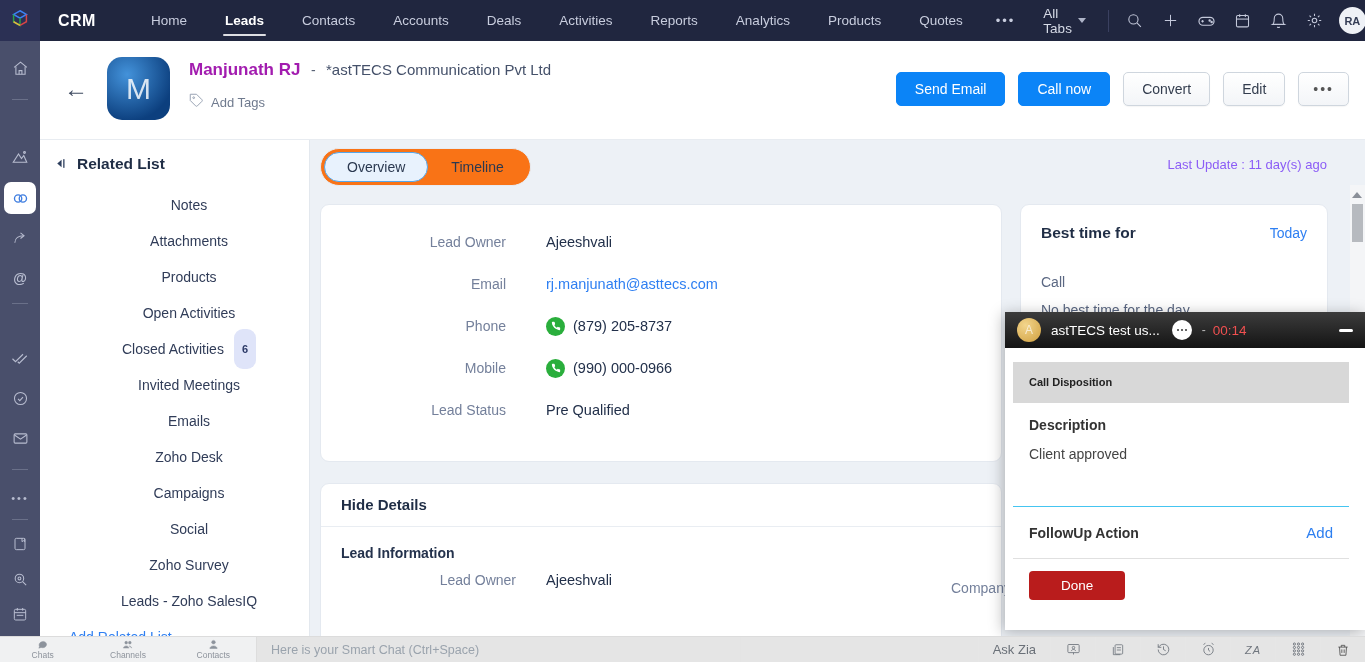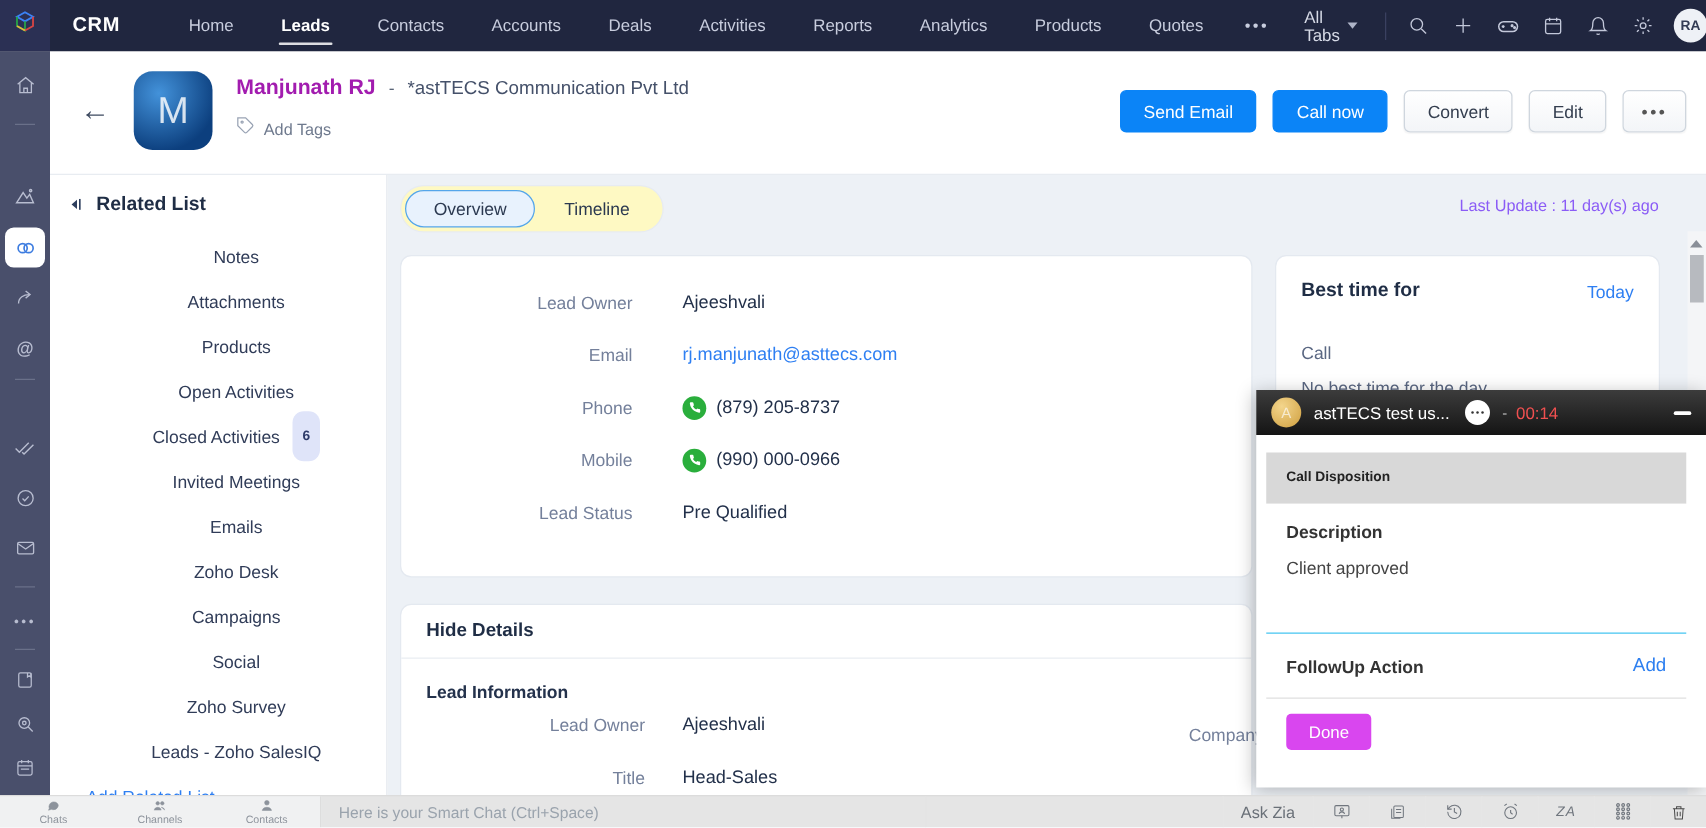--- a/index.html
+++ b/index.html
@@ -54,21 +54,21 @@
   .related { position:absolute; left:40px; top:140px; width:270px; bottom:26px; background:#fff; border-right:1px solid #e3e8ee; z-index:10; overflow:hidden; }
   .rel-head { position:absolute; left:37px; top:15px; font-size:15.5px; font-weight:bold; color:#1f2d45; }
   .rel-collapse { position:absolute; left:14px; top:17px; cursor:pointer; display:flex; align-items:center; }
   .rel-items { position:absolute; left:0; top:47px; right:0; }
   .rel-item { height:36px; line-height:36px; padding-left:29px; font-size:14px; color:#303c58; cursor:pointer; display:flex; align-items:center;justify-content:center; }
   .badge { background:#dfe4f9; color:#2d3a68; font-size:11px; font-weight:bold; border-radius:9px; padding:2px 8px; margin-left:10px; }
   .rel-add { position:absolute; left:29px; top:489px; font-size:14px; color:#2e7ff2; cursor:pointer; white-space:nowrap; }
 
   
   .main { position:absolute; left:310px; top:140px; right:0; bottom:26px; background:#edf1f6; overflow:hidden; z-index:5; }
-  .tabswrap { position:absolute; left:10px; top:8px; background:#fef9c3; border:1px solid #e7ebf1; border-radius:19px; padding:3px; display:inline-flex; }
+  .tabswrap { position:absolute; left:10px; top:8px; background:#f97316; border:1px solid #e7ebf1; border-radius:19px; padding:3px; display:inline-flex; }
   .tab { font-size:14px; color:#2b3950; padding:6px 22px; border-radius:16px; cursor:pointer; border:1px solid transparent; }
   .tab.active { background:#e8f2fd; border-color:#55a6ea; }
   .lastupdate { position:absolute; right:38px; top:17px; font-size:13px; color:#8b5cf6; }
 
   .card { position:absolute; background:#fff; border:1px solid #e4e9f0; border-radius:9px; }
   .card-summary { left:10px; top:64px; width:682px; height:258px; padding-top:16px; }
   .lsrow { display:flex; align-items:center; height:42px; }
   .lslabel { width:185px; text-align:right; margin-right:40px; font-size:14px; color:#74809b; }
   .lsvalue { font-size:14.5px; color:#22304a; display:flex; align-items:center; gap:8px; }
   .lsvalue a { color:#2e7ff2; text-decoration:none; cursor:pointer; }
@@ -108,21 +108,21 @@
   .cw-min { margin-left:auto; width:14px; height:3px; background:#fff; border-radius:2px; cursor:pointer; }
   .cd-head { margin:14px 16px 0 8px; background:#d8d8d8; height:41px; line-height:41px; padding-left:16px; font-size:11px; font-weight:bold; color:#222; }
   .cd-body { margin:0 16px 0 8px; background:#fff; }
   .cd-desc { padding:14px 16px 0 16px; height:104px; border-bottom:1px solid #45c5f1; }
   .cd-desc-label { font-size:14px; font-weight:bold; color:#333; }
   .cd-desc-value { font-size:14px; color:#444; margin-top:13px; }
   .cd-follow { padding:0 16px; height:52px; display:flex; align-items:center; border-bottom:1px solid #e0e0e0; }
   .cd-follow-label { font-size:14px; font-weight:bold; color:#333; }
   .cd-add { margin-left:auto; font-size:15px; color:#2d7ff0; cursor:pointer; }
   .cd-donerow { padding:12px 16px; }
-  .btn-done { background:#d946ef; color:#fff; font-size:13.5px; border:none; border-radius:4px; padding:7px 18px; cursor:pointer; }
+  .btn-done { background:#b91c1c; color:#fff; font-size:13.5px; border:none; border-radius:4px; padding:7px 32px; cursor:pointer; }
 
   
   .bottombar { position:absolute; left:0; right:0; bottom:0; height:26px; background:#e5e5e5; border-top:1px solid #dcdcdc; display:flex; z-index:60; }
   .bb-tabs { width:257px; background:#f0f1f2; border-right:1px solid #ddd; display:flex; }
   .bb-tab { width:86px; display:flex; flex-direction:column; align-items:center; justify-content:center; cursor:pointer; }
   .bb-tab svg { stroke:#8d939c; fill:#8d939c; }
   .bb-tab-label { font-size:8.5px; color:#8d939c; line-height:1; margin-top:1px; }
   .bb-input { width:484px; border-right:1px solid #e4e4e4; display:flex; align-items:center; }
   .bb-input input { border:none; outline:none; width:100%; font-size:12.5px; padding-left:14px; color:#6b7480; font-family:"Liberation Sans",sans-serif; background:transparent; }
   .bb-input input::placeholder { color:#9aa3ad; }
@@ -423,24 +423,20 @@
 
     <div class="card card-details">
       <span class="hd-title">Hide Details</span>
       <div class="hd-div"></div>
       <span class="hd-sect">Lead Information</span>
       <div class="hd-row" style="left:20px; top:88px;">
         <span class="hd-label">Lead Owner</span>
         <span class="hd-value">Ajeeshvali</span>
       </div>
       <span class="hd-company">Company</span>
-      <div class="hd-row" style="left:20px; top:130px;">
-        <span class="hd-label">Title</span>
-        <span class="hd-value">Head-Sales</span>
-      </div>
     </div>
 
     <div class="sb-track"></div>
     <div class="sb-arrow"></div>
     <div class="sb-thumb"></div>
   </div>
 
   <div class="callwidget">
     <div class="cw-head">
       <span class="cw-avatar">A</span>

